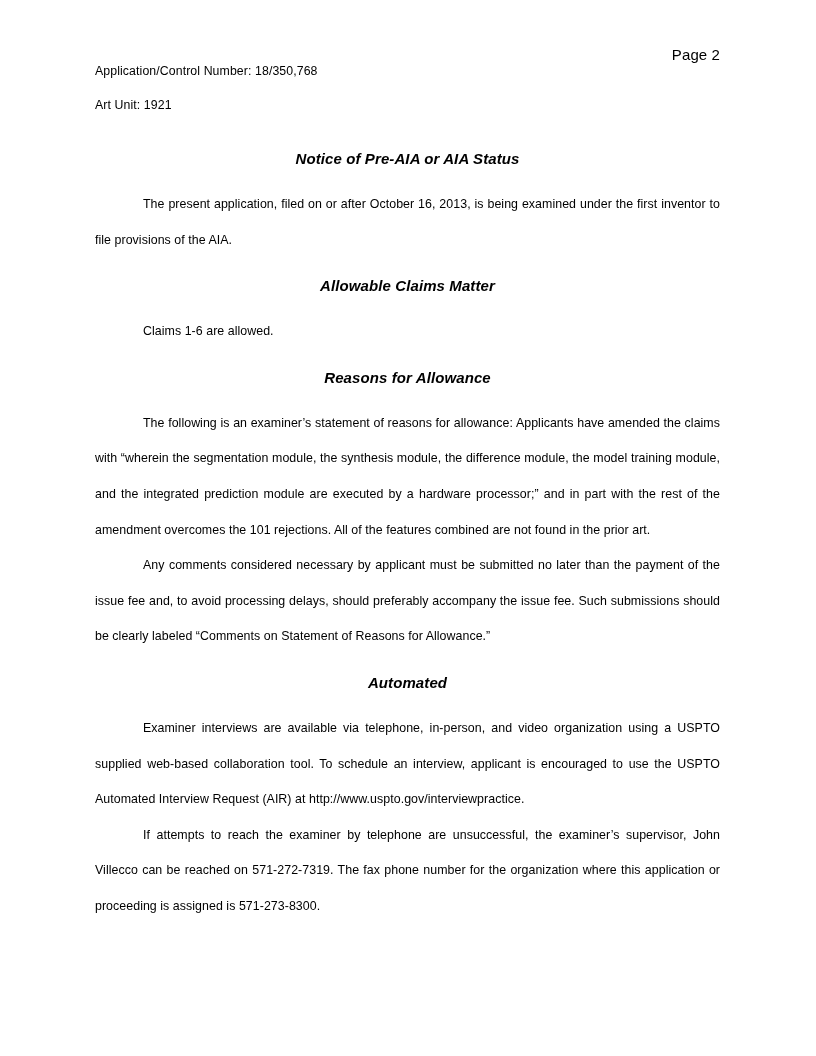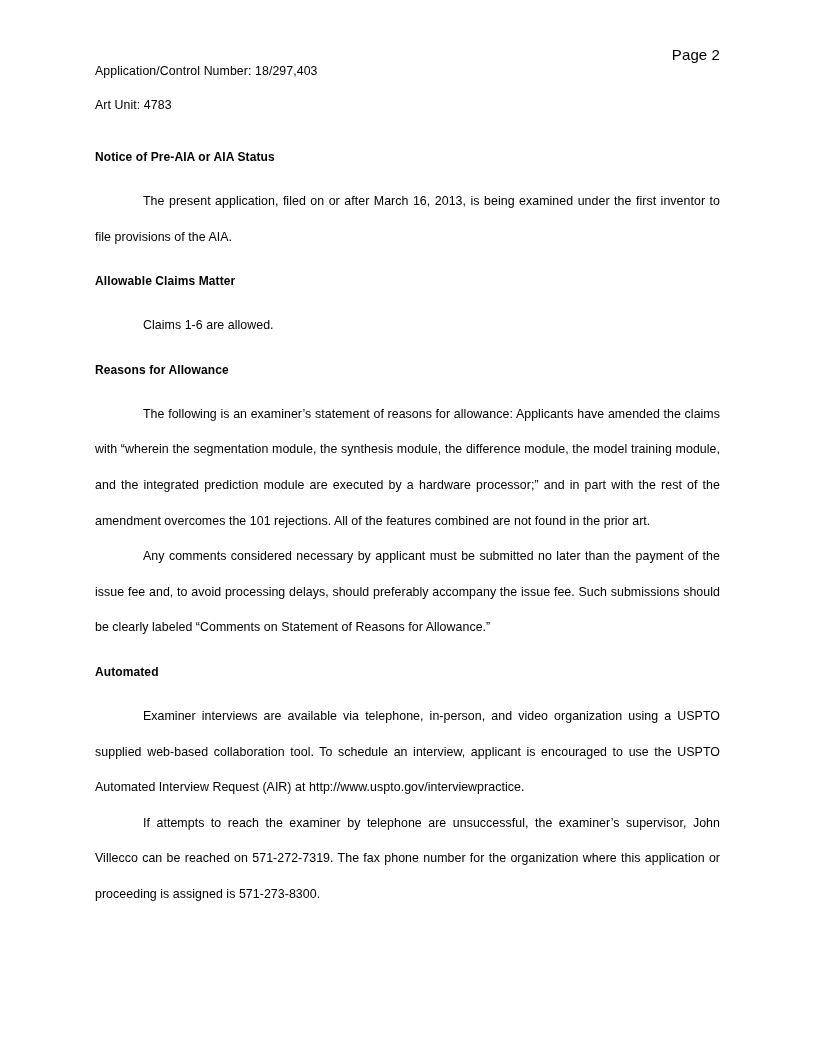--- a/index.html
+++ b/index.html
@@ -38,23 +38,24 @@
     letter-spacing: 0.1px;
   }
   .header-left {
     white-space: pre-line;
   }
   .header-right {
     font-size: 15px;
     padding-top: 0px;
   }
   .section-heading {
-    text-align: left;
+    text-align: center;
     font-weight: bold;
-    font-size: 12px;
+    font-style: italic;
+    font-size: 15px;
     letter-spacing: 0.1px;
   }
   p.body-text {
     font-size: 12.4px;
     line-height: 35.6px;
     text-align: justify;
     text-justify: inter-word;
     margin: 0;
     letter-spacing: 0.05px;
   }
@@ -73,31 +74,31 @@
   }
 </style>
 </head>
 <body>
 
 <div class="page">
   <div class="content">
 
     <div class="header-row">
       <div class="header-left">
-        <div>Application/Control Number: 18/297,403</div>
-        <div>Art Unit: 4783</div>
+        <div>Application/Control Number: 18/350,768</div>
+        <div>Art Unit: 1921</div>
       </div>
       <div class="header-right">Page 2</div>
     </div>
 
     <div class="block">
       <div class="gap-before-heading"></div>
       <div class="section-heading">Notice of Pre-AIA or AIA Status</div>
       <div class="gap-after-heading"></div>
-      <p class="body-text indent">The present application, filed on or after March 16, 2013, is being examined under the first inventor to file provisions of the AIA.</p>
+      <p class="body-text indent">The present application, filed on or after October 16, 2013, is being examined under the first inventor to file provisions of the AIA.</p>
     </div>
 
     <div class="block">
       <div class="gap-before-heading"></div>
       <div class="section-heading">Allowable Claims Matter</div>
       <div class="gap-after-heading"></div>
       <p class="body-text indent">Claims 1-6 are allowed.</p>
     </div>
 
     <div class="block">

